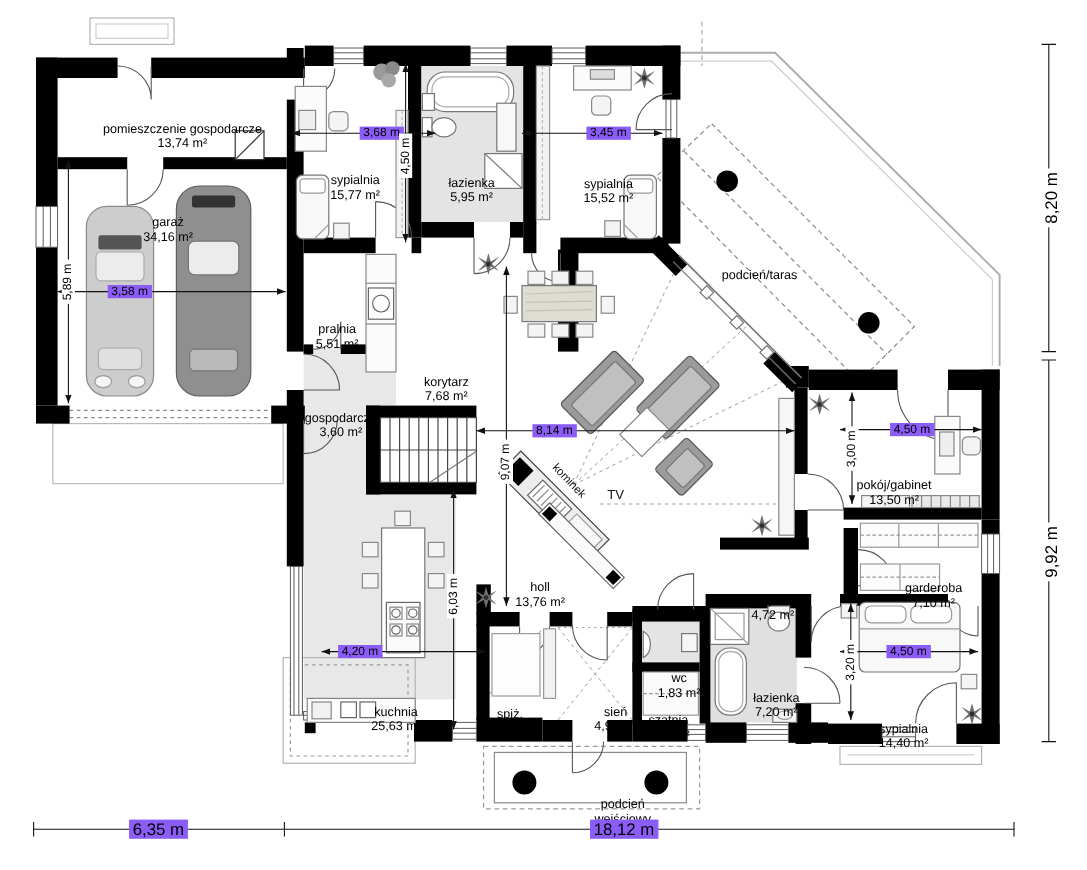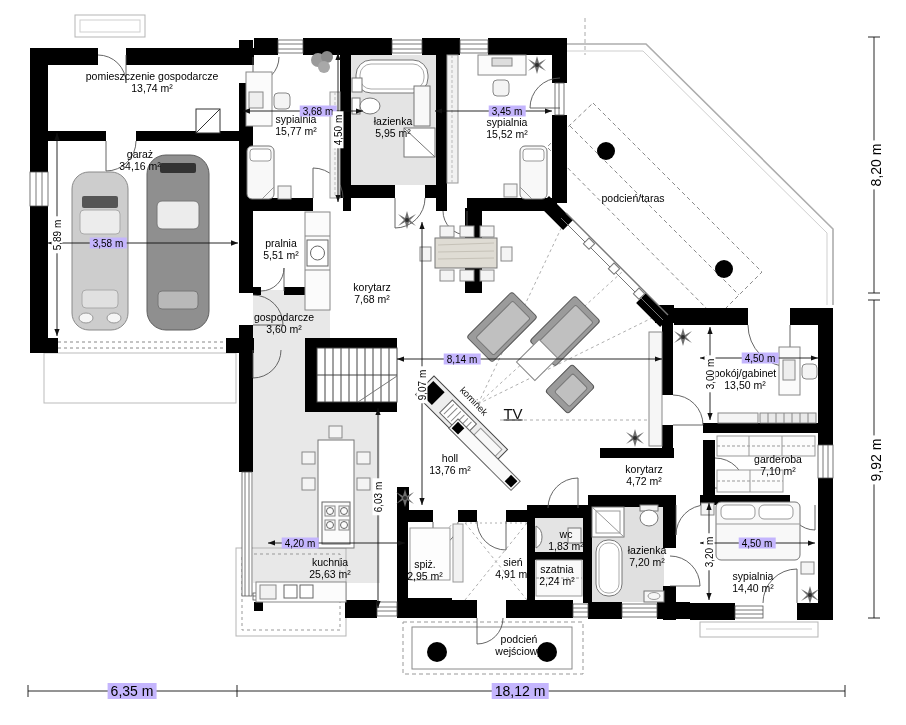--- a/index.html
+++ b/index.html
@@ -1,28 +1,28 @@
 <!DOCTYPE html>
 <html><head>
 <meta charset="utf-8">
 <style>
   html,body{margin:0;padding:0;background:#fff;}
   .plan{position:relative;width:906px;height:725px;background:#fff;overflow:hidden;
         font-family:"Liberation Sans","DejaVu Sans",sans-serif;}
   .plan svg{position:absolute;left:0;top:0;}
   .room{position:absolute;transform:translate(-50%,-50%);text-align:center;color:#000;
-        font-size:10.5px;line-height:1.18;white-space:nowrap;z-index:5;}
+        font-size:10.5px;line-height:1.18;white-space:nowrap;z-index:5;margin-top:32px;}
   .room .rn,.room .ra{display:block;}
   .room.wrap{white-space:normal;width:72px;}
   .dim{position:absolute;transform:translate(-50%,-50%);font-size:10px;color:#000;
-       background:#c4b5fd;padding:0 3px;z-index:6;white-space:nowrap;}
+       background:#8b5cf6;padding:0 3px;z-index:6;white-space:nowrap;}
   .dim.v{transform:translate(-50%,-50%) rotate(-90deg);background:#fff;}
   .dim.big{font-size:14px;}
   .rot45{position:absolute;transform:translate(-50%,-50%) rotate(46deg);font-size:9.5px;color:#111;z-index:6;white-space:nowrap;background:transparent;}
-  .tvlab{position:absolute;transform:translate(-50%,-50%);font-size:15px;color:#111;z-index:6;text-decoration:underline;}
+  .tvlab{position:absolute;transform:translate(-50%,-50%);font-size:11px;color:#111;z-index:6;}
 </style>
 </head>
 <body>
 
 <div class="plan">
 
 <svg width="906" height="725" viewBox="0 0 906 725">
   <defs>
     <marker id="arr" markerWidth="9" markerHeight="8" refX="8" refY="4" orient="auto-start-reverse">
       <path d="M0,1 L8,4 L0,7 z" fill="#111"></path>

